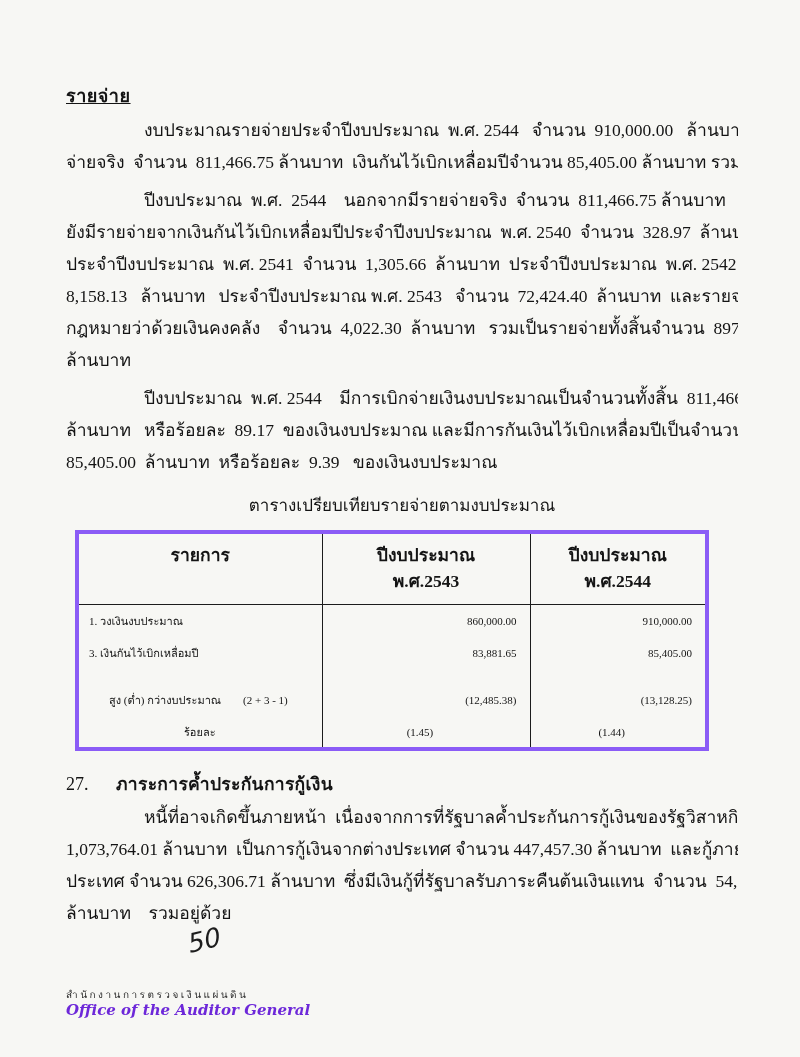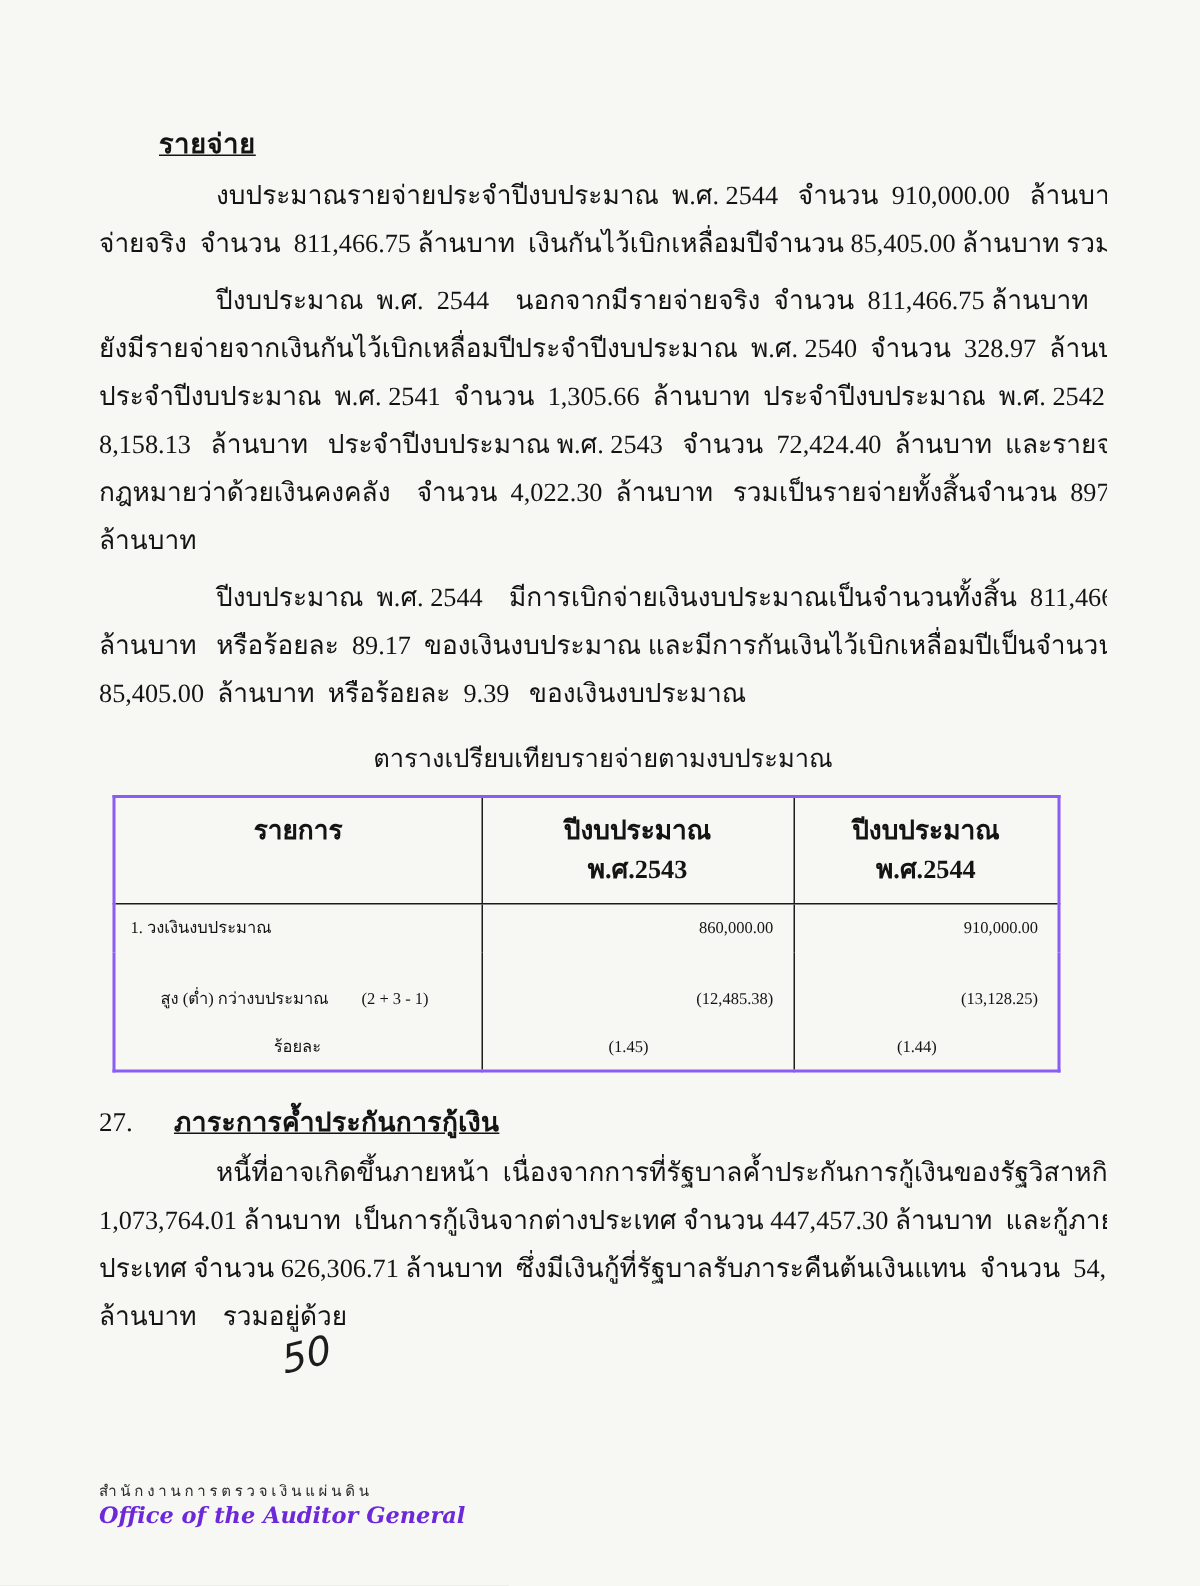--- a/index.html
+++ b/index.html
@@ -5,32 +5,32 @@
   html,body { margin:0; padding:0; background:#e8e8e6; }
   .page {
     position:relative; width:800px; height:1057px; margin:0 auto;
     background:#f7f7f4; color:#141414; overflow:hidden;
     font-family:"Liberation Serif","DejaVu Sans",serif;
   }
   .content { padding:84px 62px 0 66px; overflow:hidden; }
 
   .sec-heading {
     font-size:18px; font-weight:bold; text-decoration:underline;
-    line-height:24px; letter-spacing:0.5px;margin-left:40px;
+    line-height:24px; letter-spacing:0.5px;
   }
   .para { margin-top:6px; font-size:17.5px; }
   .tline { line-height:32px; white-space:pre; overflow:hidden; }
   .para.indent .tline:first-child { text-indent:78px; }
 
   .tbl-caption { text-align:center; font-size:17px; line-height:24px; margin-top:16px; }
 
   table.budget {
     border-collapse:collapse; table-layout:fixed;
     width:630px; margin:12px 0 0 9px;
-    border:2px solid #8b5cf6;
+    border:4px solid #8b5cf6;
   }
   table.budget col.c1 { width:245px; }
   table.budget col.c2 { width:208px; }
   table.budget col.c3 { width:177px; }
   table.budget th, table.budget td { border-left:1.5px solid #1c1c1c; }
   table.budget th:first-child, table.budget td:first-child { border-left:none; }
   table.budget thead th {
     border-bottom:1.5px solid #1c1c1c; font-weight:bold; font-size:17.5px;
     text-align:center; vertical-align:top; padding:8px 0 10px 0; line-height:26px;
   }
@@ -39,21 +39,21 @@
   td.num { padding-right:13px; text-align:right; }
   tr.gap-top td { padding-top:16px;padding-left:28px; }
   td.lbl .formula { margin-left:22px; }
   td.lbl.indent2 { padding-left:30px; }
   td.center { text-align:center; padding-left:0; }
   tr.last td { padding-bottom:0;text-align:center; }
 
   .sec27 { margin-top:20px; font-size:17.5px; }
   .sec27-head { line-height:26px; }
   .sec27-num { display:inline-block; width:50px; font-size:18px; }
-  .sec27-title { font-weight:bold; text-decoration:underline; letter-spacing:0.3px; }
+  .sec27-title { font-weight:bold; letter-spacing:0.3px; }
   .sec27 .para { margin-top:4px; }
 
   .handwritten {
     display:inline-block; margin:-4px 0 0 122px;
     font-family:"DejaVu Sans",sans-serif; font-size:26px; font-style:italic;
     color:#1d1d1d; transform:rotate(-14deg) skewX(-4deg);
   }
 
   .footer { position:absolute; left:66px; top:988px; }
   .footer-thai { font-size:10px; letter-spacing:2.5px; line-height:13px; color:#2a2a2a; }
@@ -112,20 +112,25 @@
             <div>พ.ศ.2544</div>
           </th>
         </tr>
       </thead>
       <tbody>
         <tr>
           <td class="lbl">1. วงเงินงบประมาณ</td>
           <td class="num">860,000.00</td>
           <td class="num">910,000.00</td>
         </tr>
+        <tr>
+          <td class="lbl">3. เงินกันไว้เบิกเหลื่อมปี</td>
+          <td class="num">83,881.65</td>
+          <td class="num">85,405.00</td>
+        </tr>
         <tr class="gap-top">
           <td class="lbl indent2">
             <span>สูง (ต่ำ) กว่างบประมาณ</span><span class="formula">(2 + 3 - 1)</span>
           </td>
           <td class="num">(12,485.38)</td>
           <td class="num">(13,128.25)</td>
         </tr>
         <tr class="last">
           <td class="lbl center">ร้อยละ</td>
           <td class="num">(1.45)</td>

